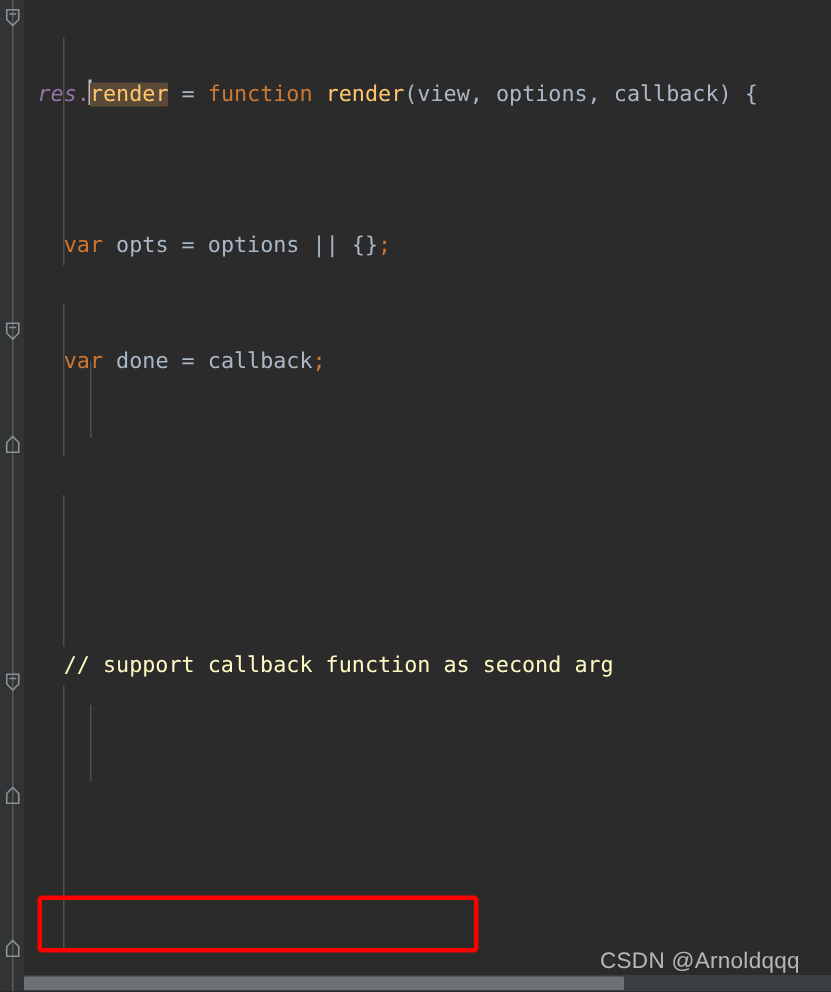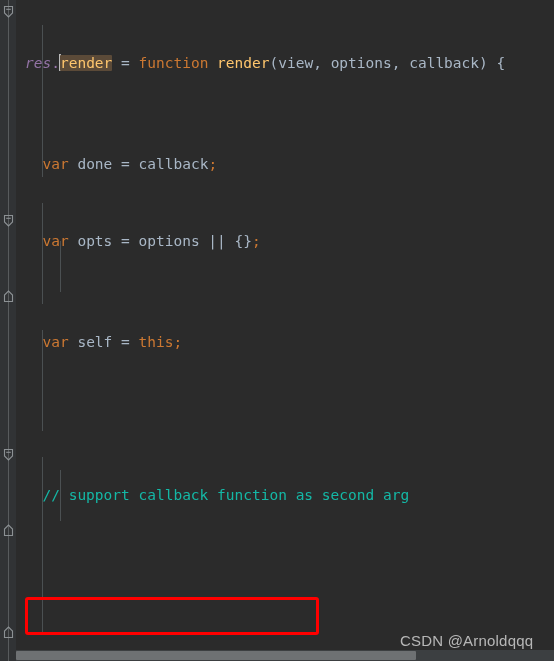--- a/index.html
+++ b/index.html
@@ -70,21 +70,21 @@
     position: absolute;
     width: 1px;
     background: #4b5052;
   }
 
   
   .kw      { color: #cc7832; }           
   .id      { color: #a9b7c6; }           
   .prop    { color: #9876aa; }           
   .meth    { color: #ffc66d; }           
-  .cmt     { color: #14b8a6; }           
+  .cmt     { color: #fef9c3; }           
   .punct   { color: #a9b7c6; }
   .semi    { color: #cc7832; }
   .op      { color: #a9b7c6; }
   .fnname  { color: #ffc66d; }
   .param   { color: #a9b7c6; }
   .res-ital{ color: #9373a5; font-style: italic; }
 
   
   .hl-caret {
     background: #5b4a38;
@@ -193,26 +193,25 @@
     <div class="indent-guide" style="left:26px; top:330px; height:101px;"></div>
     <div class="indent-guide" style="left:26px; top:457px; height:178px;"></div>
     <div class="indent-guide" style="left:44px; top:241px; height:51px;"></div>
     <div class="indent-guide" style="left:44px; top:470px; height:51px;"></div>
 
     <div class="code">
 
 <span class="ln"><span class="res-ital">res</span><span class="prop">.</span><span class="caret"></span><span class="hl-caret meth">render</span><span class="op"> = </span><span class="kw">function</span><span class="op"> </span><span class="fnname">render</span><span class="punct">(</span><span class="param">view</span><span class="punct">, </span><span class="param">options</span><span class="punct">, </span><span class="param">callback</span><span class="punct">) {</span></span>
 
 
+<span class="ln">  <span class="kw">var</span> <span class="id">opts</span><span class="op"> = </span><span class="id">options</span><span class="op"> || </span><span class="punct">{}</span><span class="semi">;</span></span>
+
 <span class="ln">  <span class="kw">var</span> <span class="id">done</span><span class="op"> = </span><span class="id">callback</span><span class="semi">;</span></span>
 
-<span class="ln">  <span class="kw">var</span> <span class="id">opts</span><span class="op"> = </span><span class="id">options</span><span class="op"> || </span><span class="punct">{}</span><span class="semi">;</span></span>
-
-
-<span class="ln">  <span class="kw">var</span> <span class="id">self</span><span class="op"> = </span><span class="kw">this</span><span class="semi">;</span></span>
+
 
 <span class="ln"> </span>
 
 <span class="ln">  <span class="cmt">// support callback function as second arg</span></span>
 
 <span class="ln">    </span>
 
 
 
 

